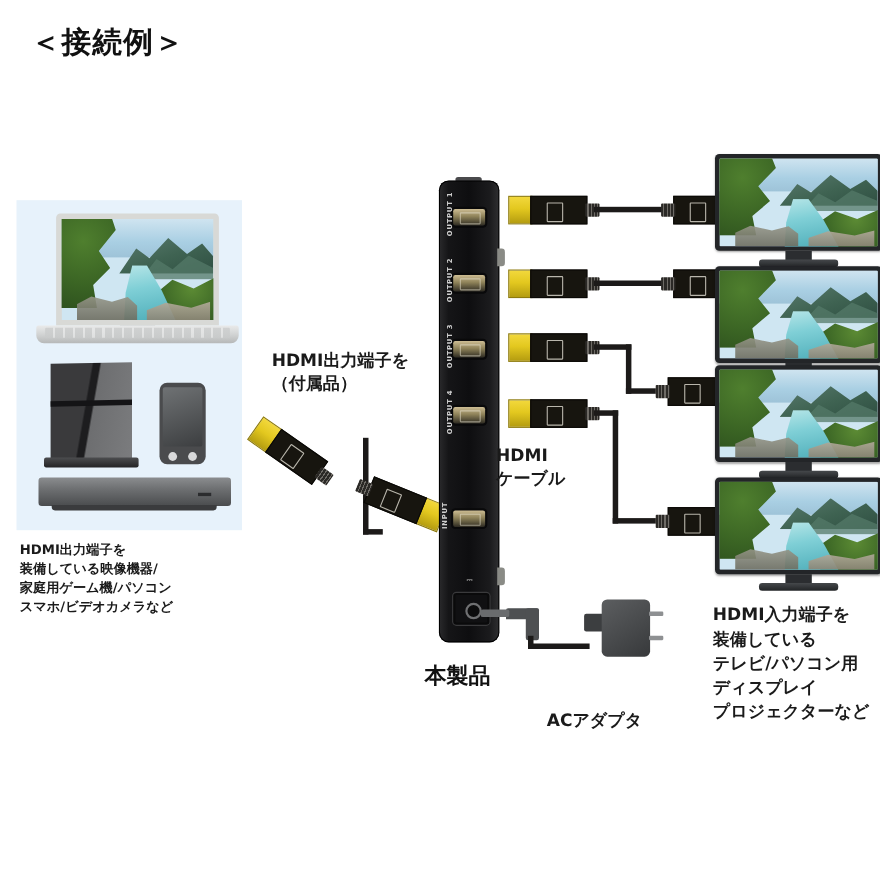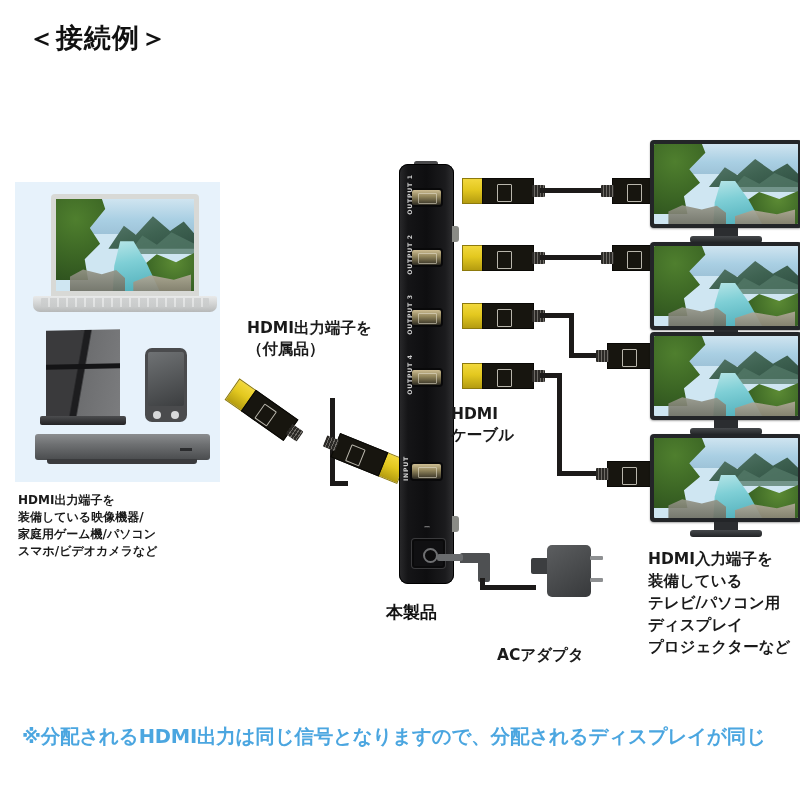--- a/index.html
+++ b/index.html
@@ -114,21 +114,21 @@
   }
   .dc-jack:after{
     content:"";position:absolute;left:50%;top:50%;width:11px;height:11px;margin:-5.5px 0 0 -5.5px;
     border:2px solid #6f7072;border-radius:50%;background:#0c0c0d;
   }
   .dc-mark{
     position:absolute;left:15px;top:356px;width:26px;height:14px;
     font-size:7px;color:#bdbdbd;text-align:center;line-height:14px;
   }
   #device-caption{
-    left:386px;top:601px;font-size:17px;font-weight:bold;color:#111;white-space:nowrap;
+    left:386px;top:601px;font-size:20px;font-weight:bold;color:#111;white-space:nowrap;
   }
 
   
   .wire{position:absolute;background:#1c1a19;}
 
   .hconn{
     position:absolute;height:26px;
   }
   .hconn .tip{
     position:absolute;top:0;width:22px;height:26px;
@@ -458,14 +458,13 @@
     <div class="tv-base"></div>
 </div>
 
 <div class="abs lbl" id="sink-caption">HDMI入力端子を
 装備している
 テレビ/パソコン用
 ディスプレイ
 プロジェクターなど</div>
 
 <div class="abs" id="note">
-  <span>※分配されるHDMI出力は同じ信号となりますので、分配されるディスプレイが同じ</span>
 </div>
 
 </body></html>

